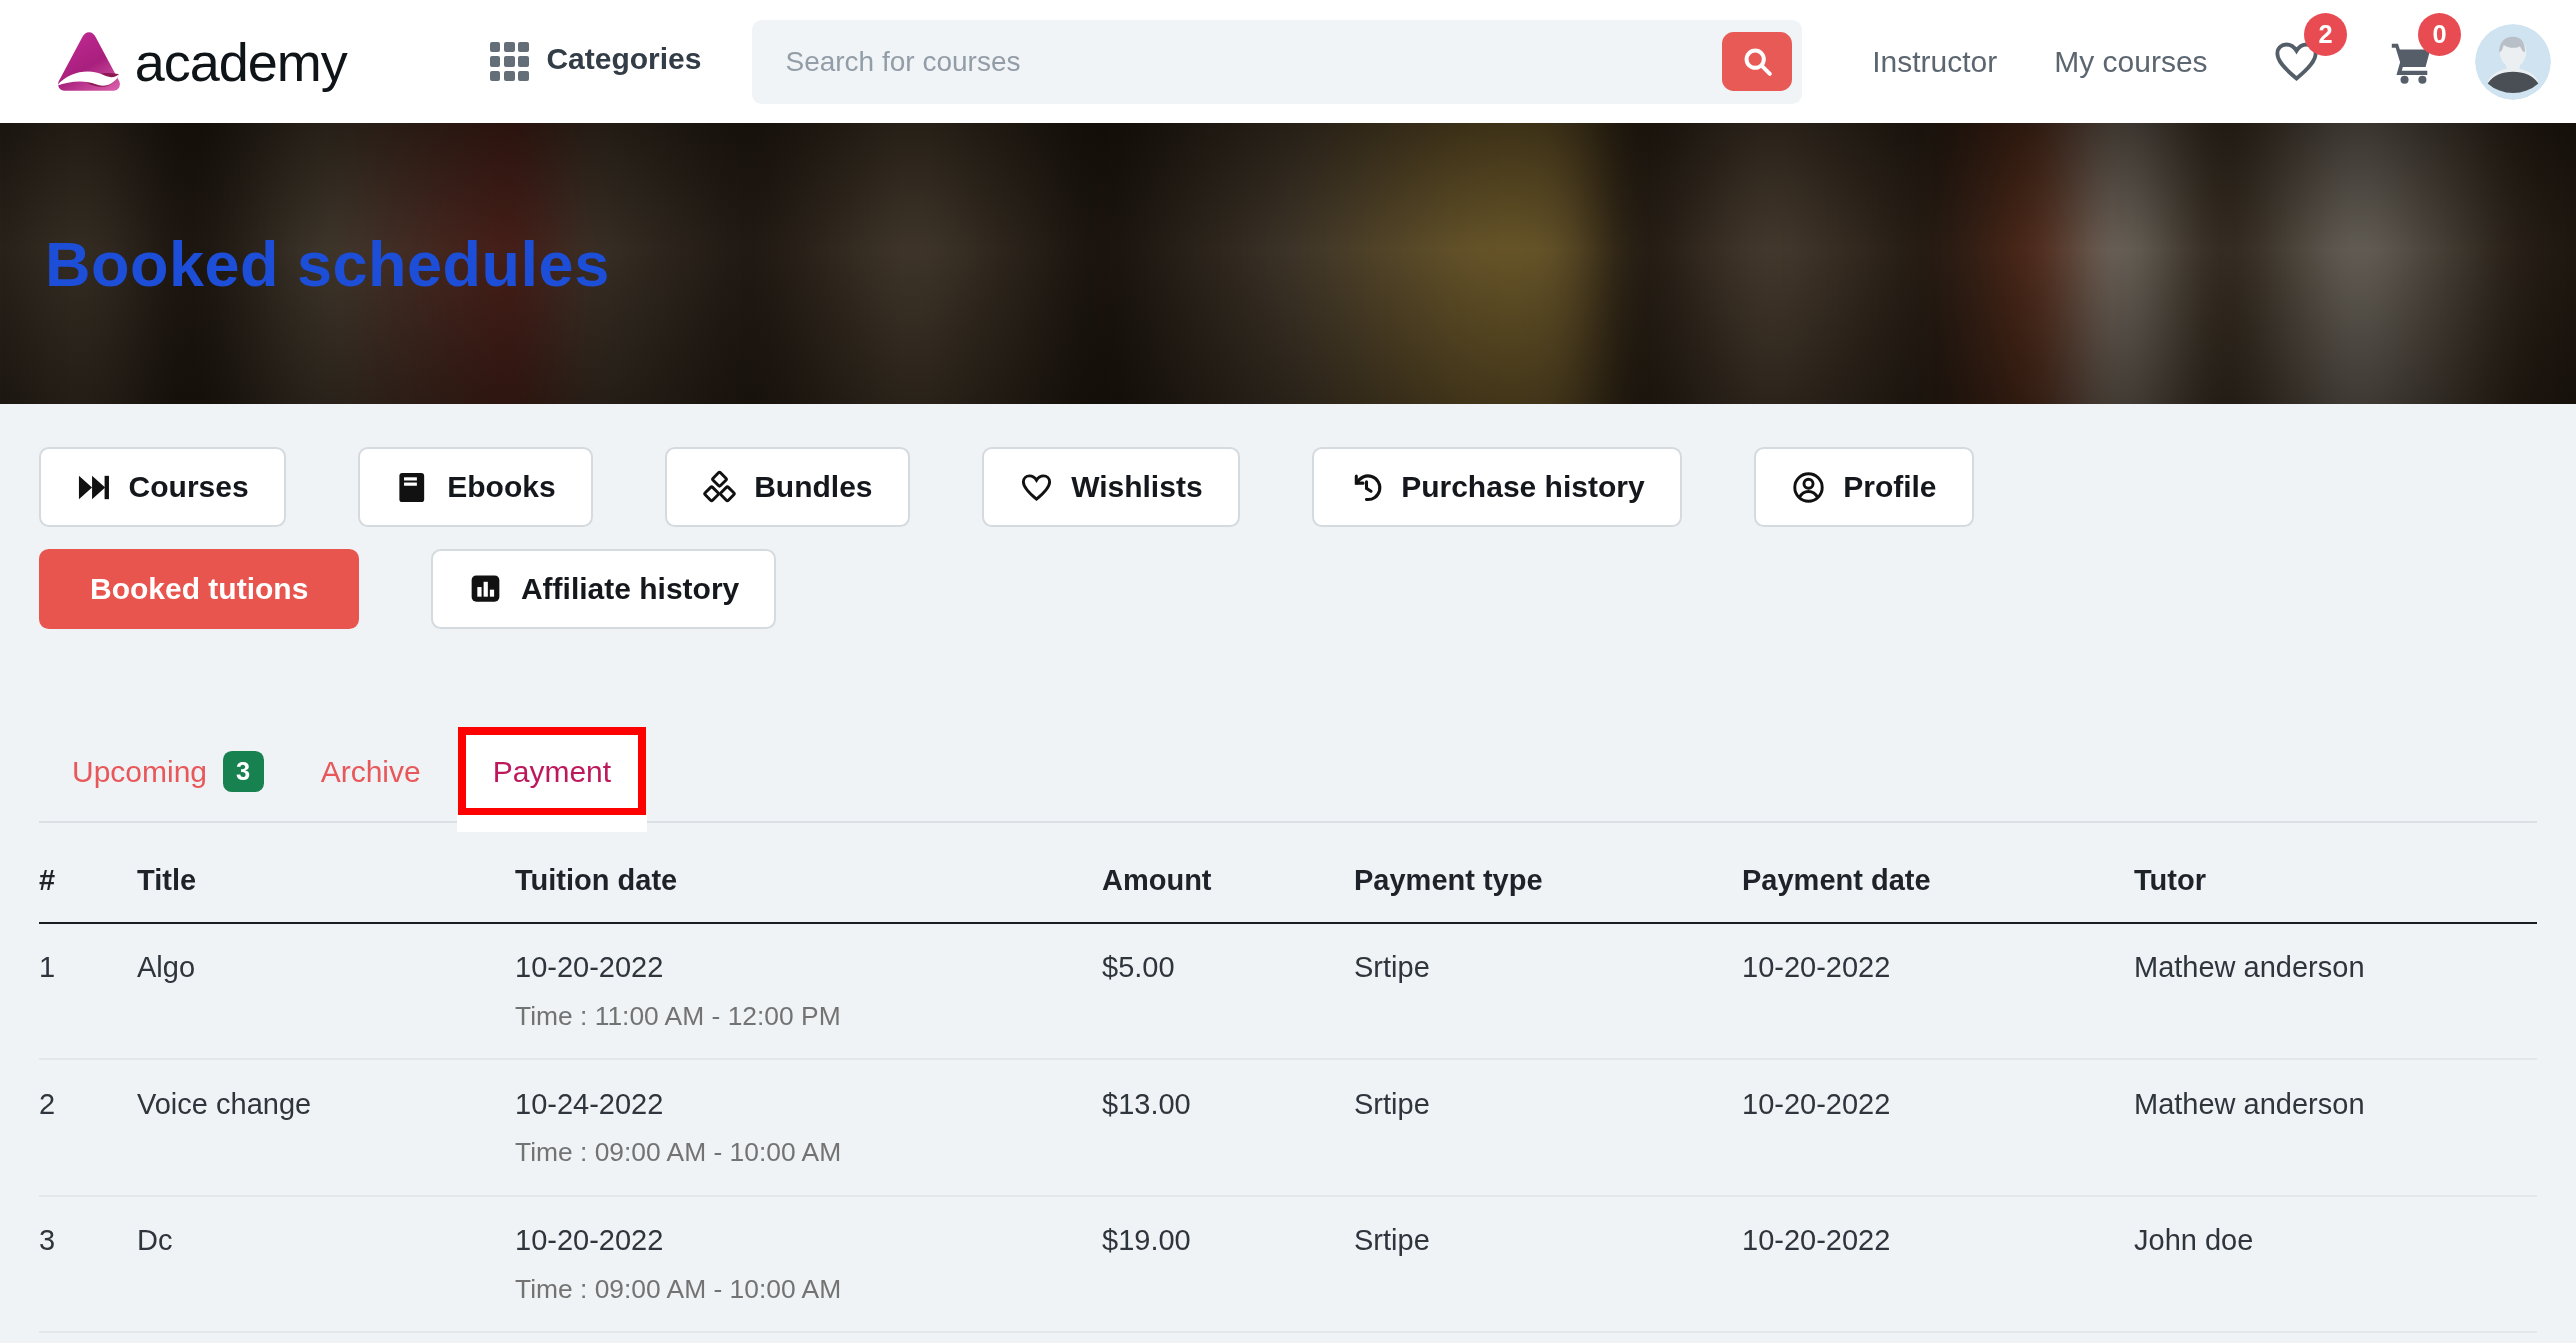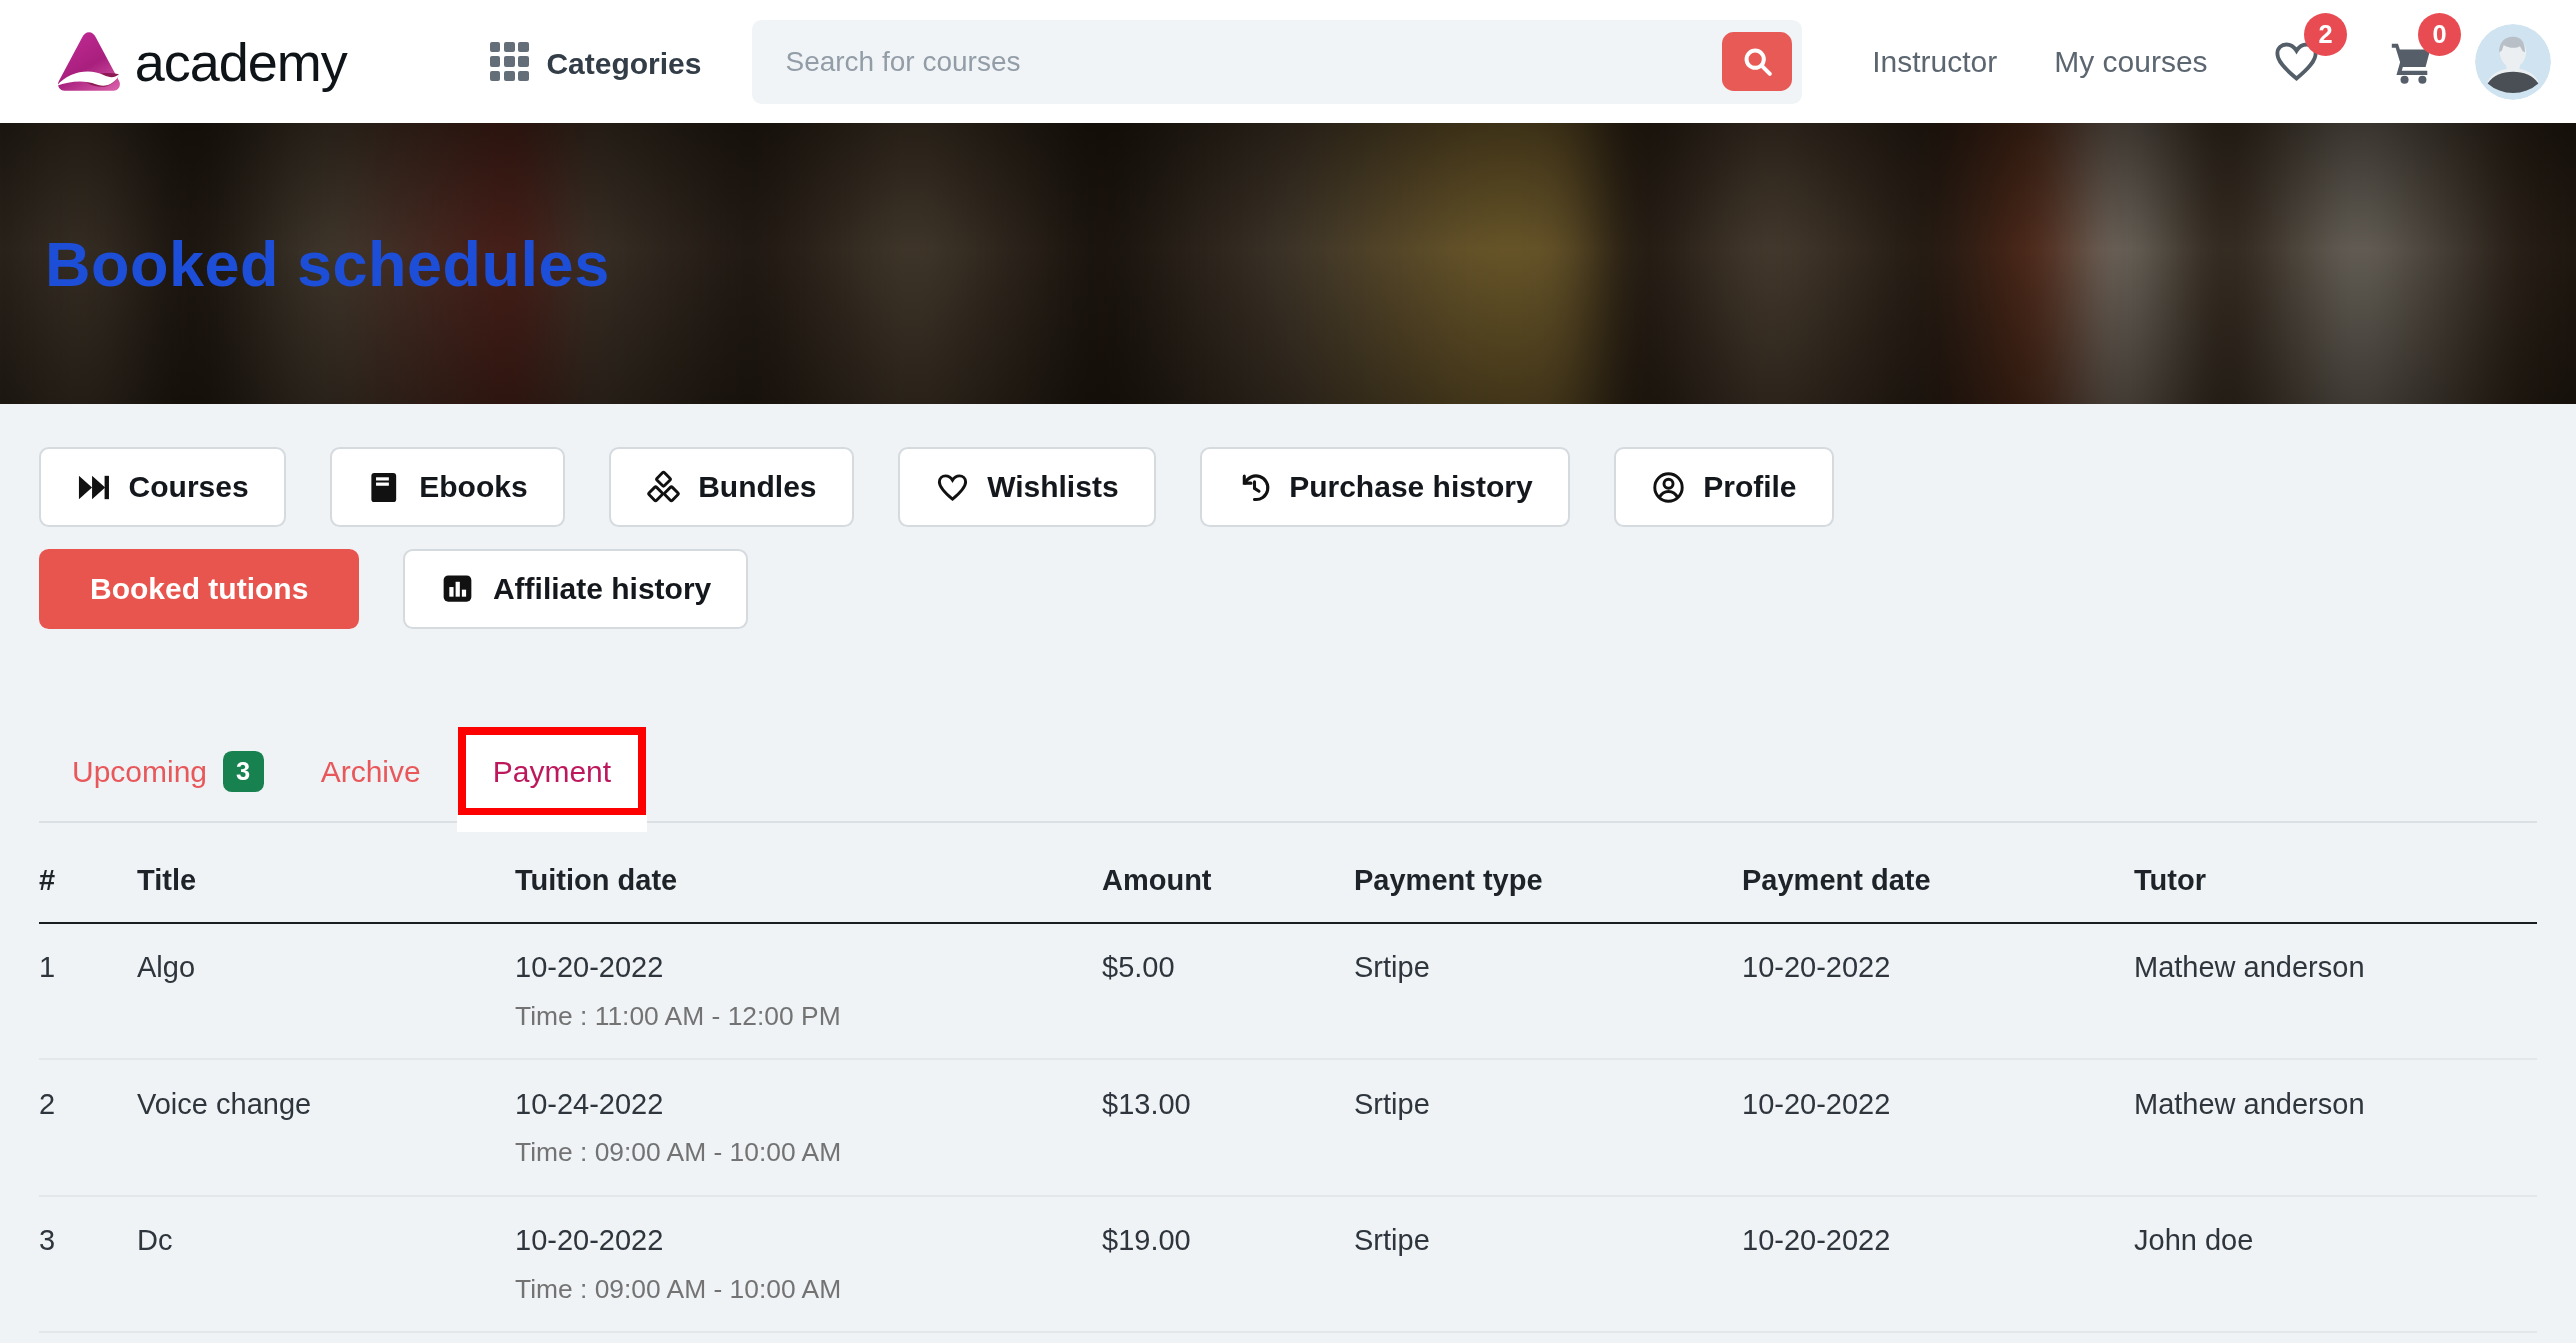--- a/index.html
+++ b/index.html
@@ -5,21 +5,21 @@
   * { margin:0; padding:0; box-sizing:border-box; }
   html,body { width:2576px; height:1344px; }
   body { font-family:"Liberation Sans", sans-serif; background:#eff3f6; overflow:hidden; }
   .page { width:2576px; height:1344px; overflow:hidden; background:#eff3f6; }
 
   
   .navbar { height:123px; background:#fff; display:flex; align-items:center; padding:0 25.4px 0 55px; }
   .brand { display:flex; align-items:center; gap:11.7px; cursor:pointer; }
   .brand svg { width:68px; height:63px; }
   .brand-text { font-size:54px; font-weight:400; color:#0f1418; letter-spacing:-1px; }
-  .categories-btn { display:flex; align-items:flex-end; gap:17.6px; margin-left:143px; cursor:pointer; }
+  .categories-btn { display:flex; align-items:flex-start; gap:17.6px; margin-left:143px; cursor:pointer; }
   .grid-icon { width:39px; height:39px; display:grid; grid-template-columns:repeat(3,1fr); grid-template-rows:repeat(3,1fr); gap:3.9px; }
   .grid-icon span { background:#646e79; border-radius:2px; }
   .categories-label { font-size:30px; font-weight:600; color:#333d47; }
   .search-wrap { flex:1; margin:0 70px 0 51px; position:relative; height:84px; background:#f0f4f7; border-radius:9.8px; display:flex; align-items:center; }
   .search-input { flex:1; height:100%; border:none; background:transparent; outline:none; font-family:"Liberation Sans",sans-serif; font-size:28px; color:#000000; padding:0 108px 0 33px; }
   .search-input::placeholder { color:#939da7; }
   .search-btn { position:absolute; right:9.8px; top:12.7px; width:70px; height:59px; background:#e85a55; border:none; border-radius:11.7px; display:flex; align-items:center; justify-content:center; cursor:pointer; }
   .search-btn svg { width:37px; height:37px; }
   .nav-right { display:flex; align-items:center; }
   .nav-link { font-size:30px; color:#5c6670; cursor:pointer; white-space:nowrap; }
@@ -32,21 +32,21 @@
 
   
   .hero { height:281px; position:relative; overflow:hidden; display:flex; align-items:center; }
   .hero-bg { position:absolute; inset:-49px; filter:blur(21.5px) brightness(.62) saturate(.85);
     background:linear-gradient(90deg,#3a2d22 0%,#6b5a45 5%,#2e2016 9%,#7a6a52 14%,#913126 21%,#6e5c47 24%,#3a2a1e 30%,#806b50 36%,#2c1f15 43%,#75624a 50%,#caa23f 57%,#caa23f 60%,#3b2b1d 63%,#8a7257 68%,#402e1f 74%,#a34a28 78%,#d8cdbb 81%,#55412c 85%,#c9bfae 90%,#4a3826 96%,#2c2015 100%); }
   .hero-shade { position:absolute; inset:0; background:linear-gradient(180deg,rgba(10,6,2,.55),rgba(10,6,2,.18) 45%,rgba(10,6,2,.5)); }
   .hero-title { position:relative; color:#1d4ed8; font-size:63px; font-weight:600; margin-left:45px; letter-spacing:0.5px; }
 
   
   .content { padding:0 39px; }
-  .menu-row { display:flex; gap:44px; }
+  .menu-row { display:flex; gap:72px; }
   .menu-row.first { margin-top:43px; }
   .menu-row.second { margin-top:21.5px; }
   .menu-btn { height:80px; display:inline-flex; align-items:center; gap:17.6px; padding:0 35px; background:#fff; border:2px solid #d5dadf; border-radius:9.8px; font-size:30px; font-weight:700; color:#14181d; cursor:pointer; white-space:nowrap; font-family:inherit; }
   .menu-btn svg { width:35px; height:35px; flex:none; }
   .menu-btn.active { background:#e8554f; border-color:#e8554f; color:#fff; padding:0 49px; }
 
   
   .tabs { display:flex; align-items:center; margin-top:94px; border-bottom:2px solid #dbe0e5; height:100px; }
   .tab { font-size:30px; color:#e8575a; cursor:pointer; display:flex; align-items:center; }
   .tab-upcoming { margin-left:33px; }

